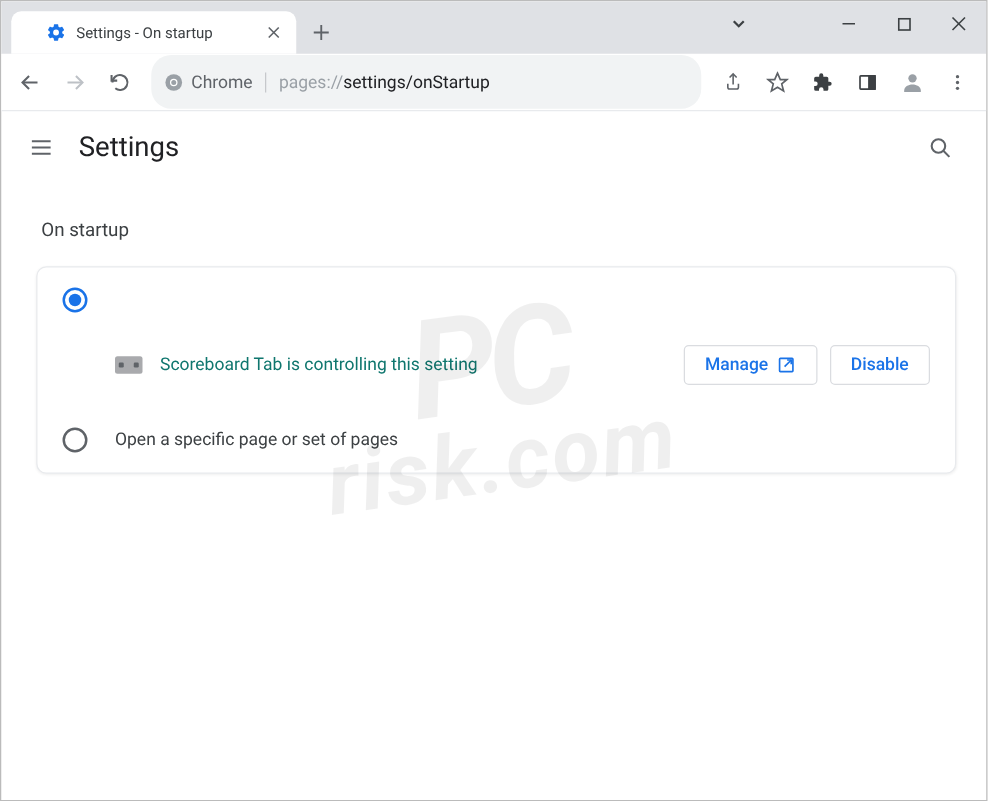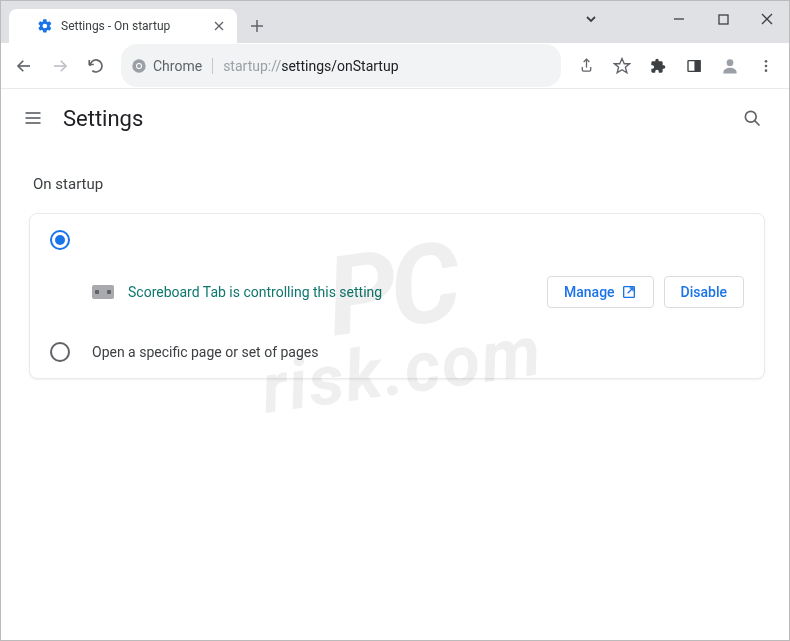--- a/index.html
+++ b/index.html
@@ -186,21 +186,21 @@
         <svg width="16" height="16" viewBox="0 0 24 24">
             <circle cx="12" cy="12" r="10" fill="#9aa0a6"></circle>
             <circle cx="12" cy="12" r="4.5" fill="#fff"></circle>
             <circle cx="12" cy="12" r="3" fill="#9aa0a6"></circle>
           </svg>
       </span>
       <span>Chrome</span>
     </span>
     <span class="omni-divider"></span>
     <span class="omni-url">
-      <span>startup://</span>
+      <span>pages://</span>
         <span class="dark">settings</span>
         <span class="dark">/onStartup</span>
     </span>
   </div>
 
   <div class="tbtn">
       <svg width="17" height="17" viewBox="0 0 24 24" fill="none" stroke="#5f6368" stroke-width="1.8">
         <path d="M6 14v4a2 2 0 0 0 2 2h8a2 2 0 0 0 2-2v-4"></path>
         <path d="M12 3v12"></path>
         <polyline points="8,7 12,3 16,7"></polyline>

